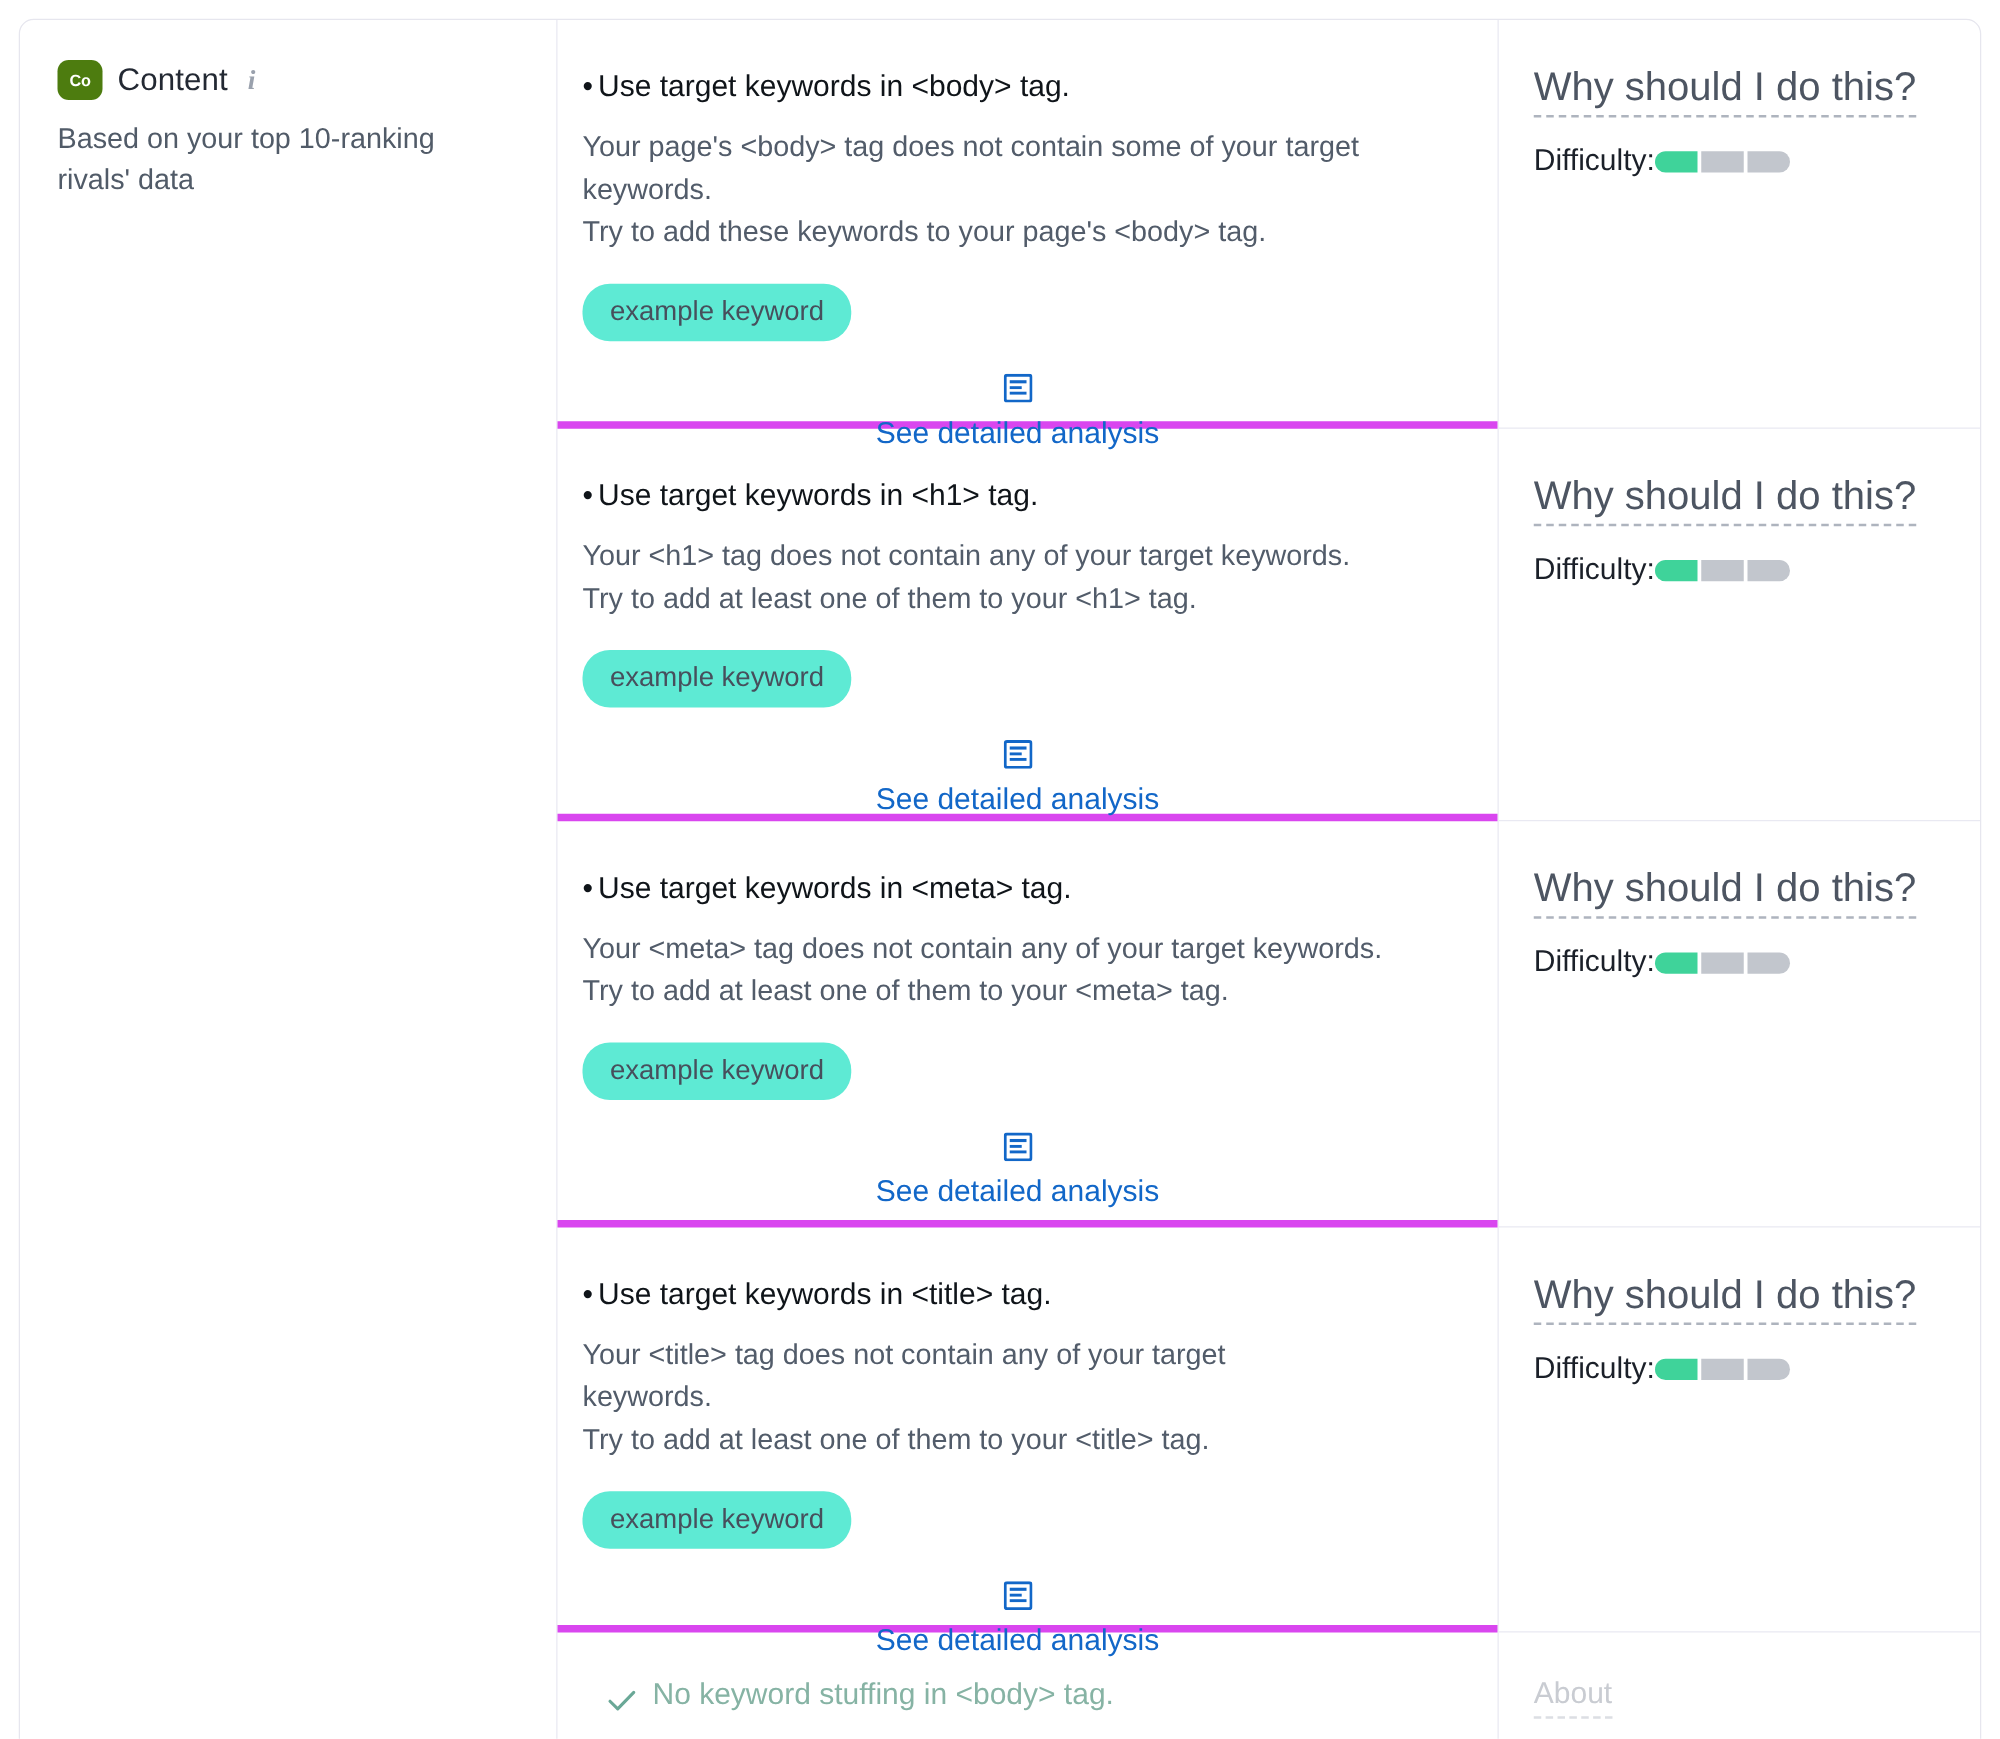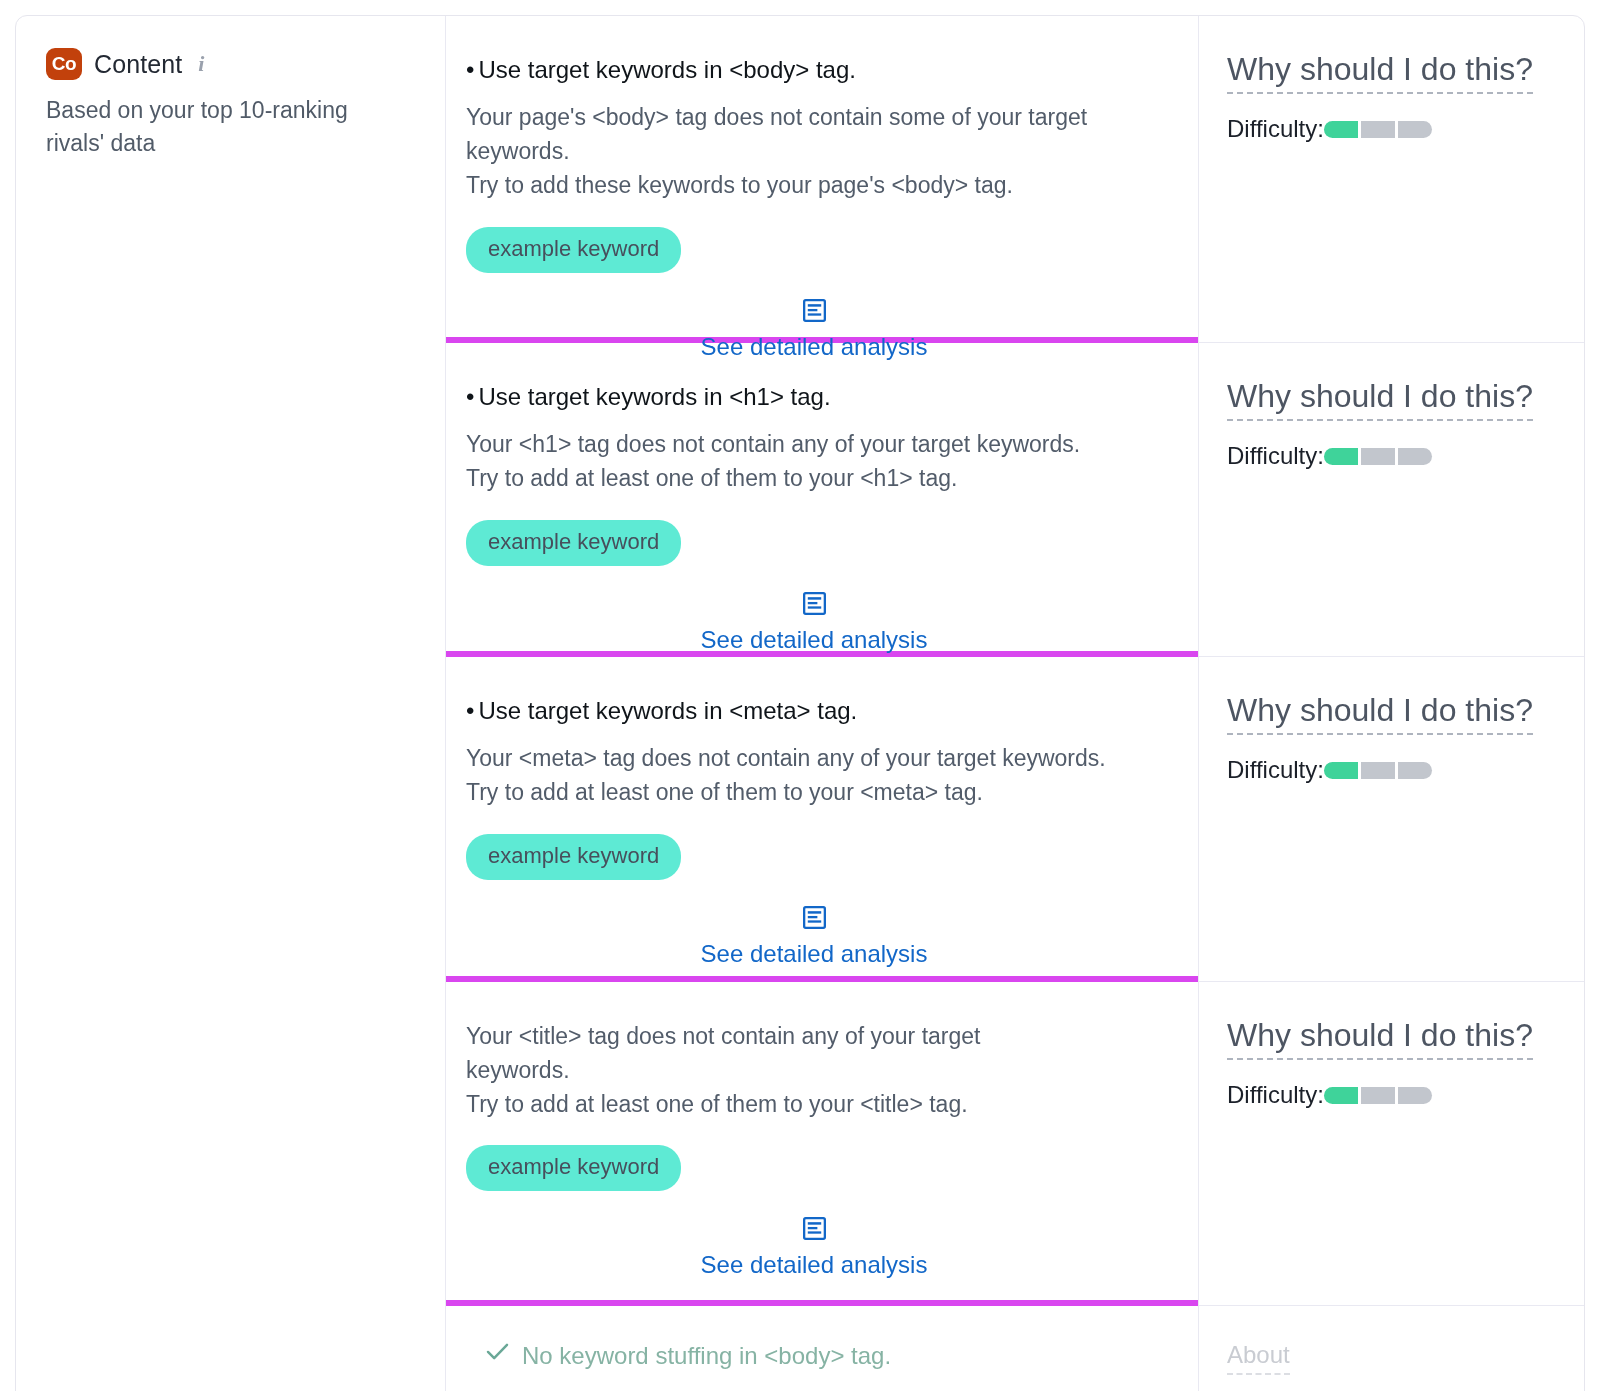--- a/index.html
+++ b/index.html
@@ -44,23 +44,23 @@
   }
   .cat-head {
     display: flex;
     align-items: center;
     gap: 12px;
   }
   .cat-badge {
     width: 36px;
     height: 32px;
     border-radius: 9px;
-    background: #c2410c;
+    background: #4d7c0f;
     color: #ffffff;
-    font-size: 19px;
+    font-size: 13px;
     font-weight: bold;
     display: flex;
     align-items: center;
     justify-content: center;
     letter-spacing: -0.3px;
     flex: 0 0 36px;
   }
   .cat-title {
     font-size: 25px;
     color: #232933;
@@ -189,21 +189,21 @@
   .diff-seg.filled { background: #3fd39a; }
   .diff-seg.first { border-radius: 9px 0 0 9px; }
   .diff-seg.last  { border-radius: 0 9px 9px 0; }
 
   
   .passed-row {
     padding-top: 36px;
   }
   .passed-line {
     display: flex;
-    align-items: flex-start;
+    align-items: flex-end;
     gap: 13px;
     padding-left: 20px;
   }
   .check-icon {
     width: 23px;
     height: 19px;
     flex: 0 0 23px;
     display: block;
   }
   .passed-text {
@@ -284,20 +284,21 @@
             <rect x="1.2" y="1.2" width="21.6" height="21.6" rx="1.6" fill="none" stroke="#1267c8" stroke-width="2.4"></rect>
             <rect x="5" y="5.4" width="14" height="2.6" fill="#1267c8"></rect>
             <rect x="5" y="10.4" width="10" height="2.4" fill="#1267c8"></rect>
             <rect x="5" y="15" width="14" height="2.4" fill="#1267c8"></rect>
           </svg>
           <span>See detailed analysis</span>
         </div>
       </div>
 
       <div class="issue-row" style="height:324px;">
+        <div class="issue-title"><span class="issue-bullet">•</span><span>Use target keywords in &lt;title&gt; tag.</span></div>
         <p class="issue-desc" style="max-width:620px;">Your &lt;title&gt; tag does not contain any of your target keywords.</p>
         <p class="issue-desc">Try to add at least one of them to your &lt;title&gt; tag.</p>
         <div class="kw-wrap">
           <span class="kw-chip">example keyword</span>
         </div>
         <div class="analysis-link">
           <svg class="analysis-icon" viewBox="0 0 24 24">
             <rect x="1.2" y="1.2" width="21.6" height="21.6" rx="1.6" fill="none" stroke="#1267c8" stroke-width="2.4"></rect>
             <rect x="5" y="5.4" width="14" height="2.6" fill="#1267c8"></rect>
             <rect x="5" y="10.4" width="10" height="2.4" fill="#1267c8"></rect>

